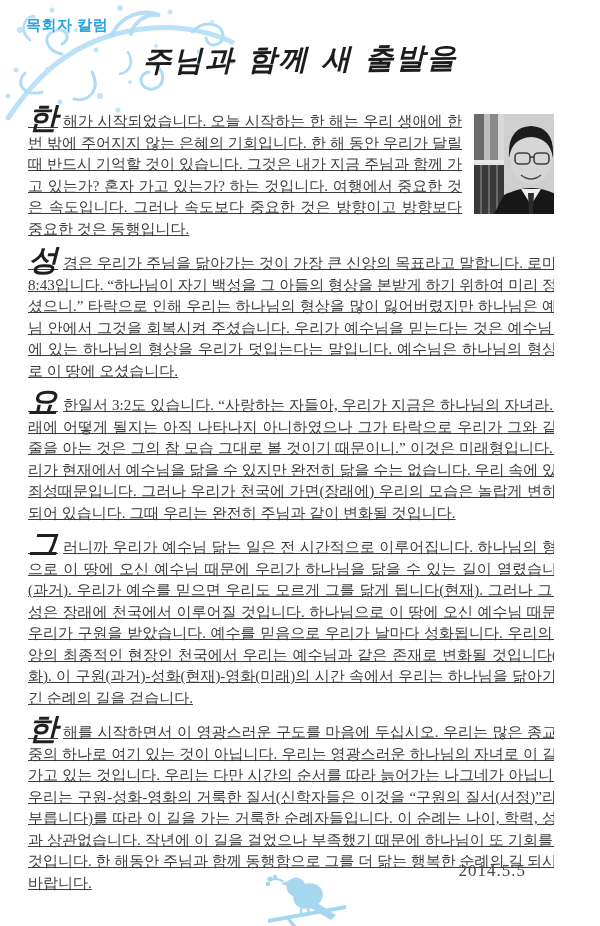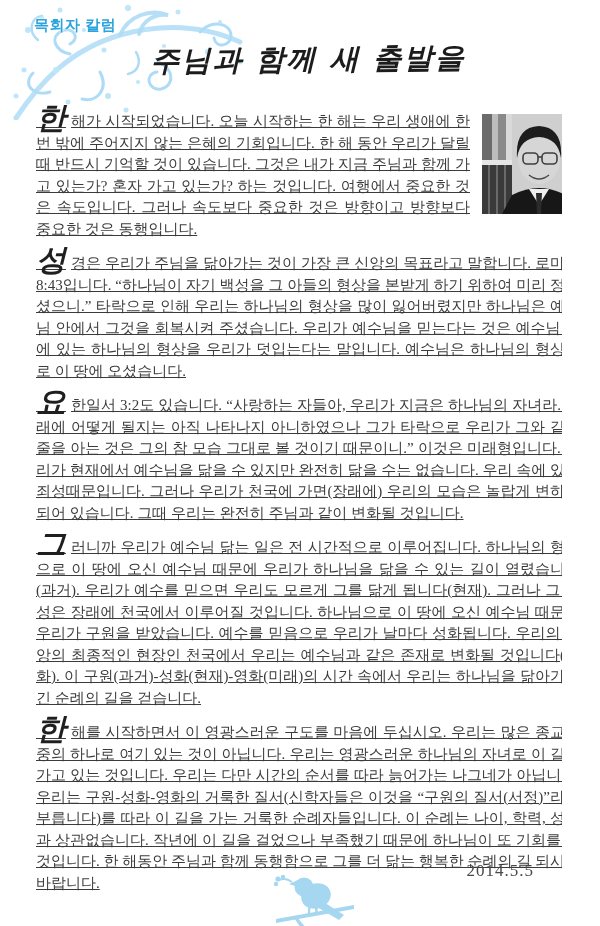--- a/index.html
+++ b/index.html
@@ -1,20 +1,20 @@
 <!DOCTYPE html>
 <html><head>
 <meta charset="utf-8">
 <style>
   html,body{margin:0;padding:0;}
   body{
     width:600px;height:926px;overflow:hidden;background:#ffffff;
     font-family:"Liberation Serif","DejaVu Serif",serif;
   }
-  .page{position:relative;width:554px;height:926px;overflow:hidden;background:#ffffff;margin-left:8px;}
+  .page{position:relative;width:554px;height:926px;overflow:hidden;background:#ffffff;}
 
   
   .flourish{position:absolute;top:0;left:0;pointer-events:none;}
   .col-label{
     position:absolute;top:16px;left:26px;
     font-family:"Liberation Sans","DejaVu Sans",sans-serif;
     font-weight:bold;font-size:15px;color:#2ba4de;letter-spacing:0.5px;
     text-shadow:0 0 2px #fff,0 0 3px #fff;
   }
   .title{

